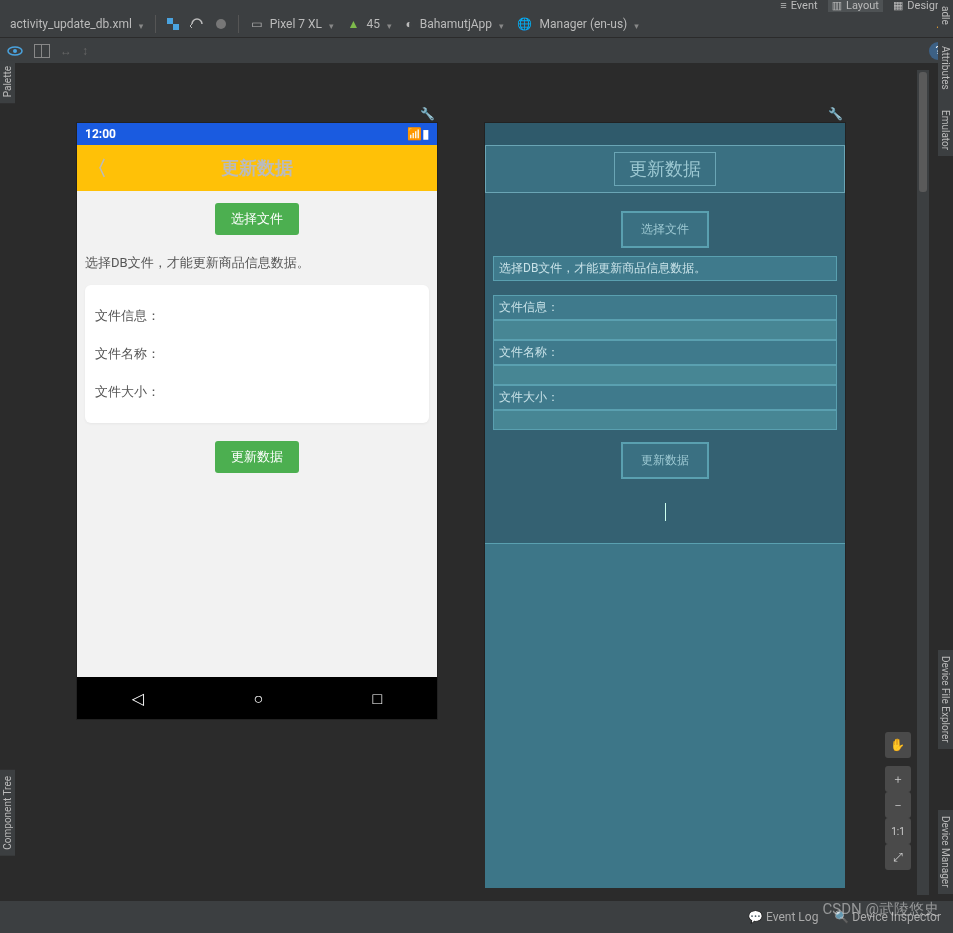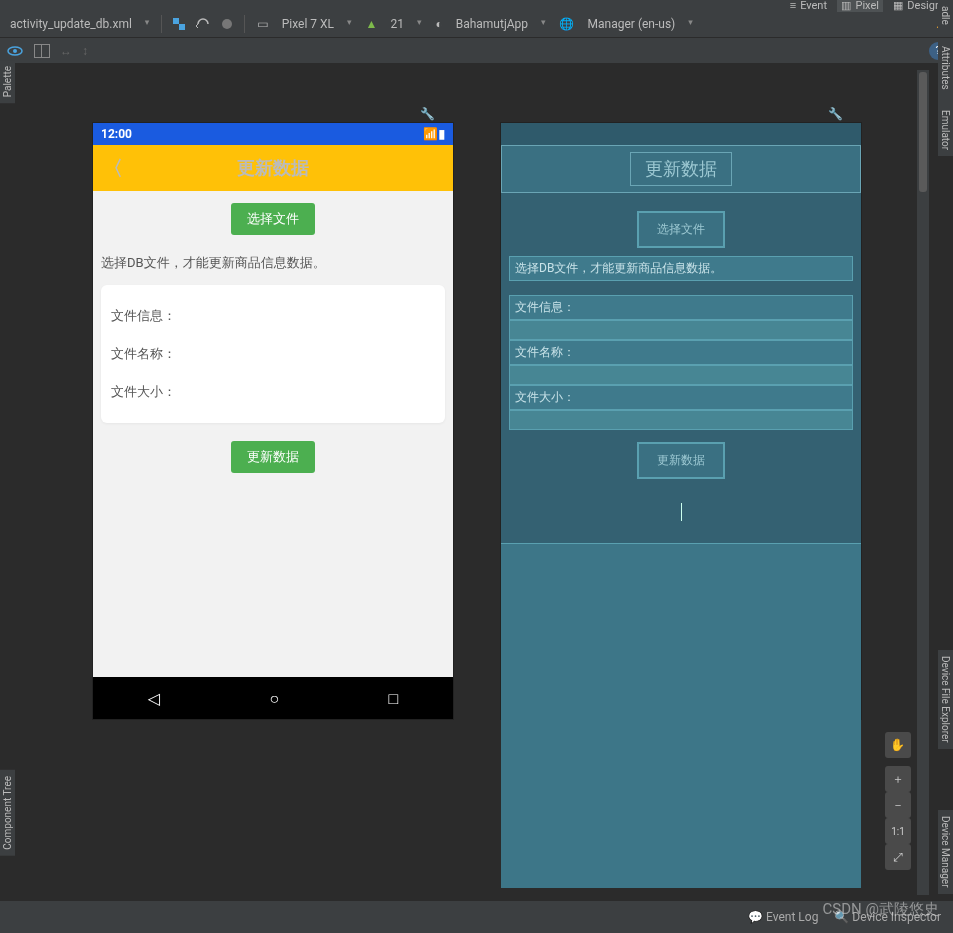--- a/index.html
+++ b/index.html
@@ -3,42 +3,42 @@
 <meta charset="utf-8">
 <style>
   * { box-sizing: border-box; margin: 0; padding: 0; font-family: -apple-system, "Segoe UI", Roboto, sans-serif; }
   body { background: #2b2b2b; width: 953px; height: 933px; overflow: hidden; color: #bbb; font-size: 12px; }
   .topstrip { height: 10px; background: #3c3f41; display:flex; justify-content:flex-end; gap:6px; padding:0 8px; align-items:center; font-size:11px; color:#bbb;}
   .topstrip .tab { display:flex; align-items:center; gap:4px; padding:0 4px;}
   .topstrip .tab.sel { background:#4e5254;}
   
   .toolbar { background:#3c3f41; border-bottom:1px solid #2b2b2b; display:flex; align-items:center; height:28px; padding:0 6px; gap:6px;}
   .toolbar .sep { width:1px; height:18px; background:#555; margin:0 2px;}
-  .toolbar .item { display:flex; align-items:flex-start; gap:13px; color:#bbb; padding:2px 4px; cursor:default;}
+  .toolbar .item { display:flex; align-items:flex-end; gap:7px; color:#bbb; padding:2px 4px; cursor:default;}
   .toolbar .chev { font-size:9px; color:#888;}
   .toolbar .iconbox { width:18px;height:18px; display:flex; align-items:center; justify-content:center;}
   .warn { color:#f0a732; margin-left:auto;}
   .subtoolbar { background:#3c3f41; border-bottom:1px solid #2b2b2b; display:flex; align-items:center; height:26px; padding:0 6px; gap:10px;}
   .eye { width:18px;height:18px;}
   .help { width:18px;height:18px; border-radius:50%; background:#3d6185; color:#fff; display:flex;align-items:center;justify-content:center; font-size:11px; margin-left:auto;}
   
   .sidetab { position:absolute; writing-mode:vertical-rl; font-size:10px; color:#bbb; background:#3c3f41; padding:6px 2px; display:flex; align-items:center; gap:4px;}
   .sidetab.left1 { left:0; top:60px; transform:rotate(180deg);}
   .sidetab.left2 { left:0; top:770px; transform:rotate(180deg);}
   .sidetab.r0 { right:0; top:0;}
   .sidetab.r1 { right:0; top:40px;}
   .sidetab.r2 { right:0; top:650px;}
   .sidetab.r3 { right:0; top:810px;}
   
   .workspace { position:absolute; left:15px; top:70px; right:24px; bottom:38px; background:#2b2b2b; overflow:hidden;}
   .scrollbar { position:absolute; right:0; top:0; bottom:0; width:12px; background:#3c3f41;}
   .scrollbar .thumb { position:absolute; left:2px; right:2px; top:2px; height:120px; background:#5a5a5a; border-radius:3px;}
   
   .wrench { position:absolute; color:#888; font-size:12px; top:37px;}
-  .phone { position:absolute; top:53px; width:360px; height:596px; background:#fff; box-shadow:0 0 0 1px #222;margin-left:16px;}
+  .phone { position:absolute; top:53px; width:360px; height:596px; background:#fff; box-shadow:0 0 0 1px #222;}
   .phone.left { left:62px; background:#f2f2f2;}
   .phone.right { left:470px; background:#3a7082;}
   .statusbar { height:22px; background:#1a5be0; color:#fff; display:flex; align-items:center; padding:0 8px; font-size:12px; font-weight:bold;}
   .statusbar .spacer{flex:1}
   .titlebar { height:46px; background:#ffc107; display:flex; align-items:center; justify-content:center; position:relative;}
   .titlebar .back { position:absolute; left:10px; font-size:20px; font-weight:bold;}
   .titlebar .title { font-size:18px; font-weight:bold;}
   .content { padding:0 6px;}
   .btn-green { background:#4caf50; color:#fff; padding:7px 16px; border-radius:3px; font-size:13px; display:inline-block;}
   .hint { color:#555; font-size:13px; padding:6px 2px; line-height:1.5;}
@@ -69,21 +69,21 @@
 </head>
 <body>
 
 <div class="topstrip">
   <div class="tab">
       <span>≡</span>
       <span>Event</span>
     </div>
   <div class="tab sel">
       <span>▥</span>
-      <span>Pixel</span>
+      <span>Layout</span>
     </div>
   <div class="tab">
       <span>▦</span>
       <span>Design</span>
     </div>
 </div>
 
 <div class="toolbar">
   <div class="item">
       <span>activity_update_db.xml</span>
@@ -108,21 +108,21 @@
       </svg>
     </div>
   <div class="sep"></div>
   <div class="item">
       <span>▭</span>
       <span>Pixel 7 XL</span>
       <span class="chev">▾</span>
     </div>
   <div class="item">
       <span style="color:#7eba4b">▲</span>
-      <span>21</span>
+      <span>45</span>
       <span class="chev">▾</span>
     </div>
   <div class="item">
       <span>◐</span>
       <span>BahamutjApp</span>
       <span class="chev">▾</span>
     </div>
   <div class="item">
       <span>🌐</span>
       <span>Manager (en-us)</span>

